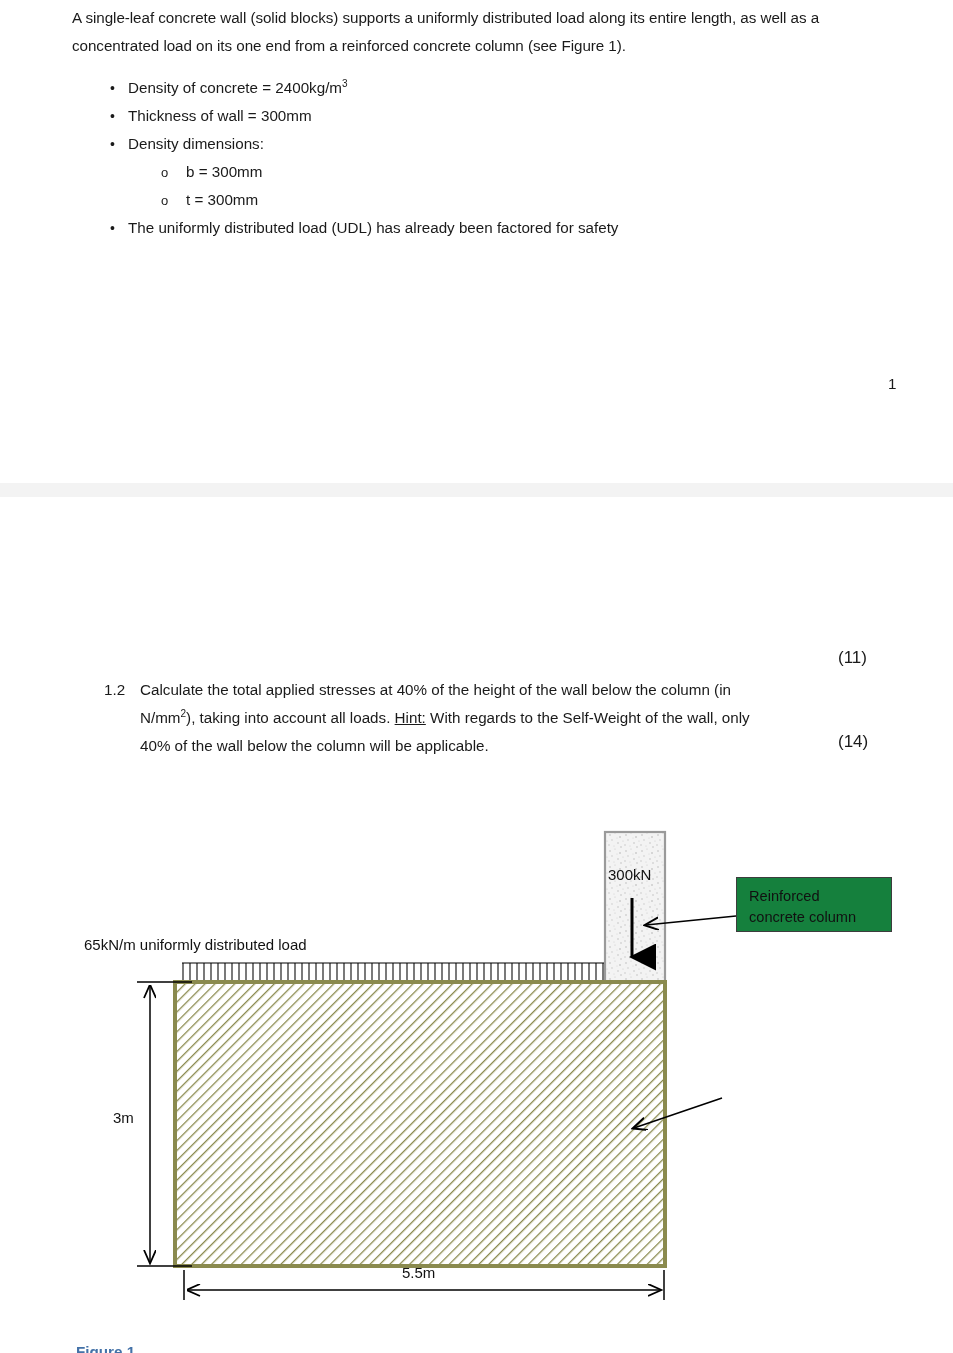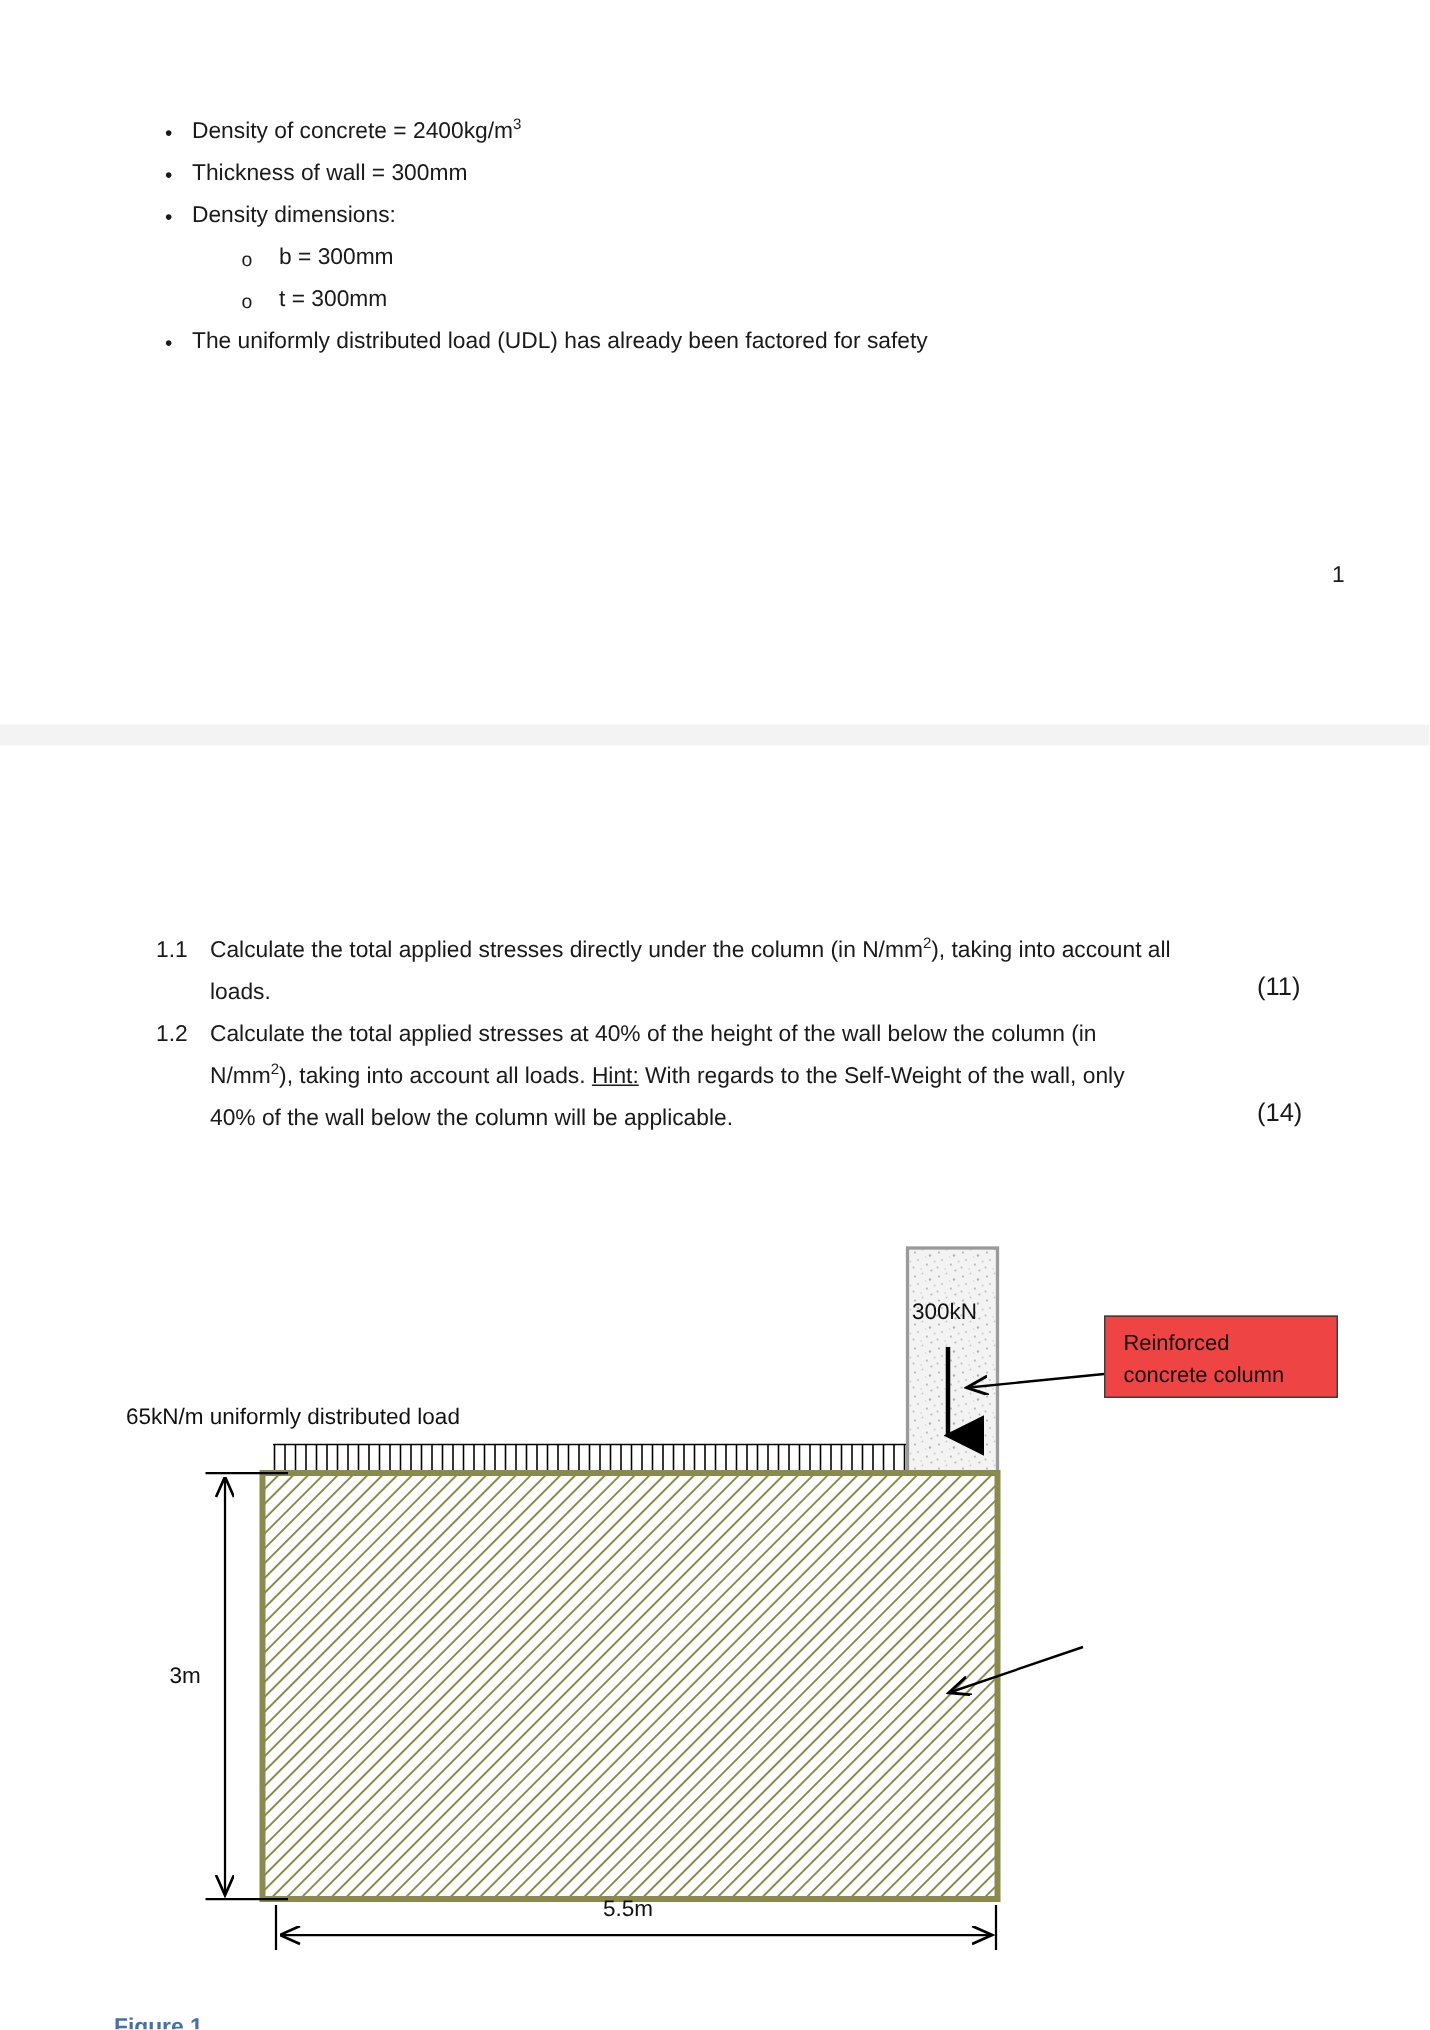--- a/index.html
+++ b/index.html
@@ -113,38 +113,39 @@
   }
   .fig-label {
     position: absolute;
     font-size: 15px;
     color: #111111;
     white-space: nowrap;
   }
   .callout {
     position: absolute;
     border: 1.3px solid #3d3d3d;
-    background: #ef4444;
+    background: #15803d;
     font-size: 14.6px;
     line-height: 21px;
     color: #111111;
     padding: 8px 10px 8px 12px;
     box-sizing: border-box;
   }
   .fig-caption {
     position: absolute;
     font-size: 15.2px;
     font-weight: bold;
   }
 </style>
 </head>
 <body>
 
 <div id="page">
 
+  <div class="para" style="left:72px; top:4px; width:820px;">A single-leaf concrete wall (solid blocks) supports a uniformly distributed load along its entire length, as well as a concentrated load on its one end from a reinforced concrete column (see Figure 1).</div>
 
   <ul class="bullets" style="left:90px; top:74px; width:790px;">
 
     <li>
       <span class="bullet-dot">•</span>
       <span>Density of concrete = 2400kg/m</span><sup>3</sup>
     </li>
 
     <li>
       <span class="bullet-dot">•</span>
@@ -169,24 +170,20 @@
     <li>
       <span class="bullet-dot">•</span>
       <span>The uniformly distributed load (UDL) has already been factored for safety</span>
     </li>
   </ul>
 
   <div class="page-number" style="left:888px; top:375px;">1</div>
 
   <div class="page-break-band" style="top:483px; height:14px;"></div>
 
-  <div class="qrow" style="left:104px; top:620px; width:800px;">
-    <span class="qnum">1.1</span>
-    <span class="qbody"><span>Calculate the total applied stresses directly under the column (in N/mm</span><sup>2</sup><span>), taking into account all</span><br><span>loads.</span></span>
-  </div>
   <div class="marks" style="left:838px; top:648px;">(11)</div>
 
   <div class="qrow" style="left:104px; top:676px; width:800px;">
     <span class="qnum">1.2</span>
     <span class="qbody"><span>Calculate the total applied stresses at 40% of the height of the wall below the column (in</span><br><span>N/mm</span><sup>2</sup><span>), taking into account all loads. </span><span class="u">Hint:</span><span> With regards to the Self-Weight of the wall, only</span><br><span>40% of the wall below the column will be applicable.</span></span>
   </div>
   <div class="marks" style="left:838px; top:732px;text-align:right;">(14)</div>
 
   <svg id="figure" viewBox="0 0 953 1353" width="953" height="1353">
     <defs>

